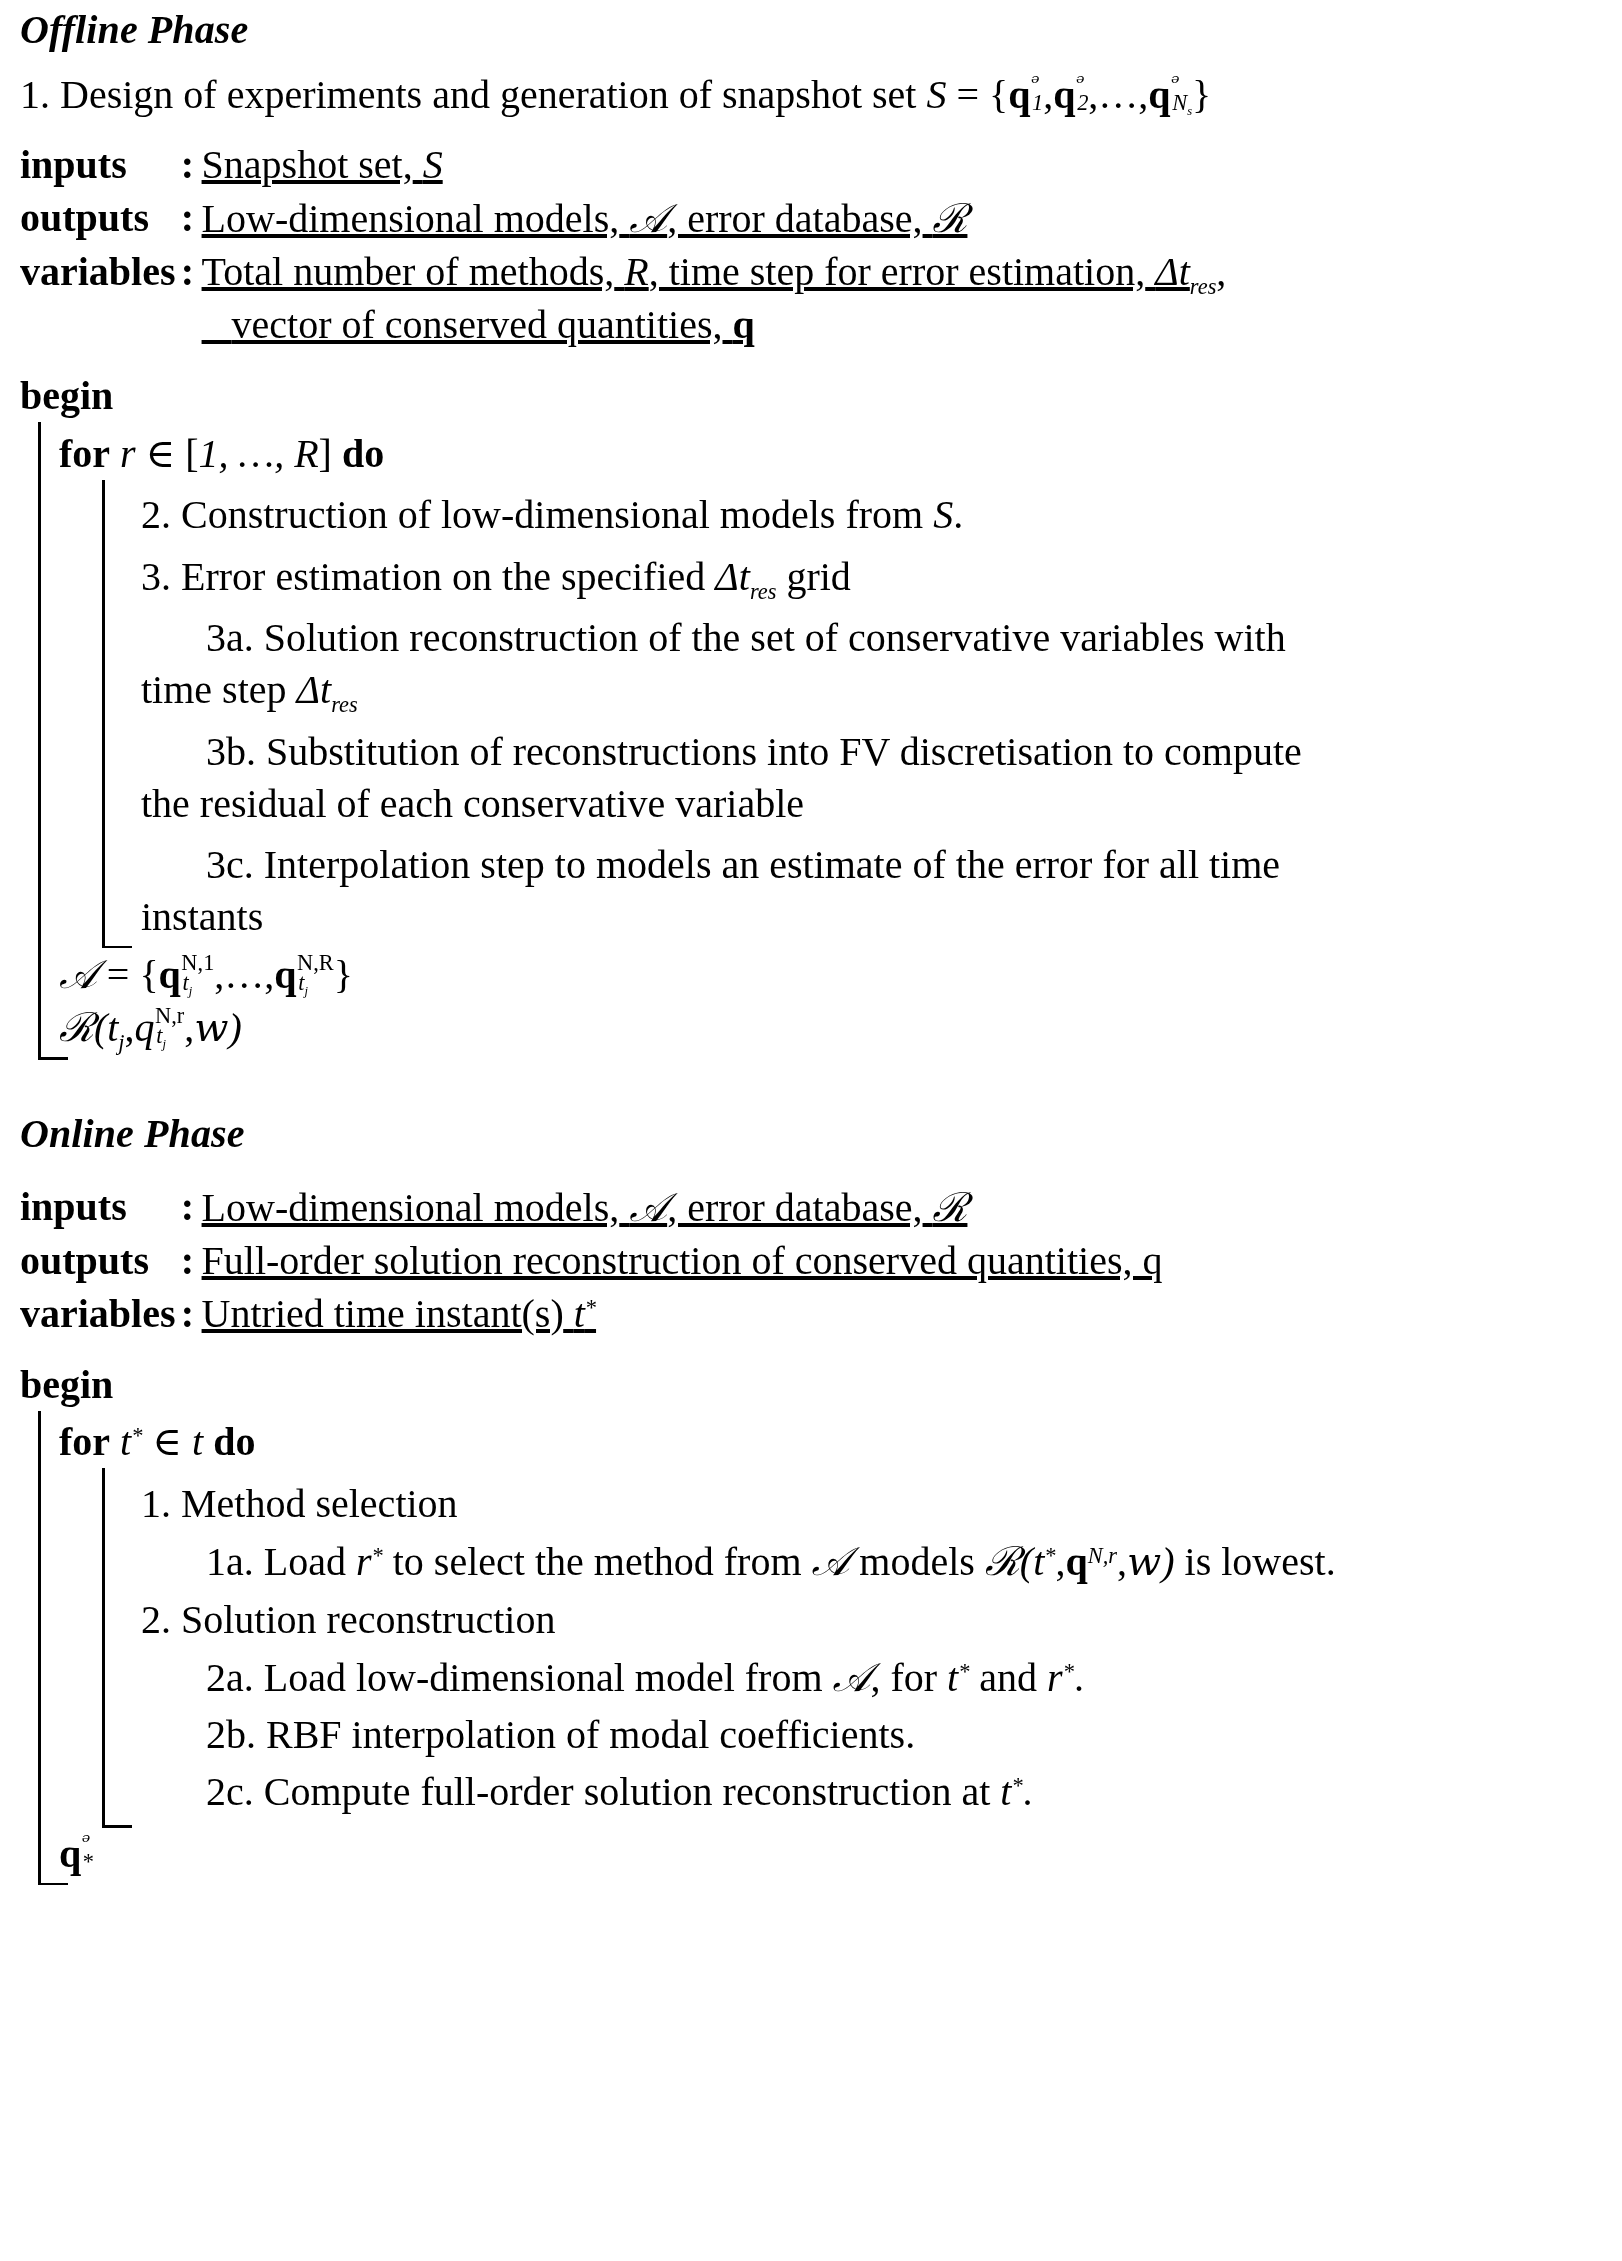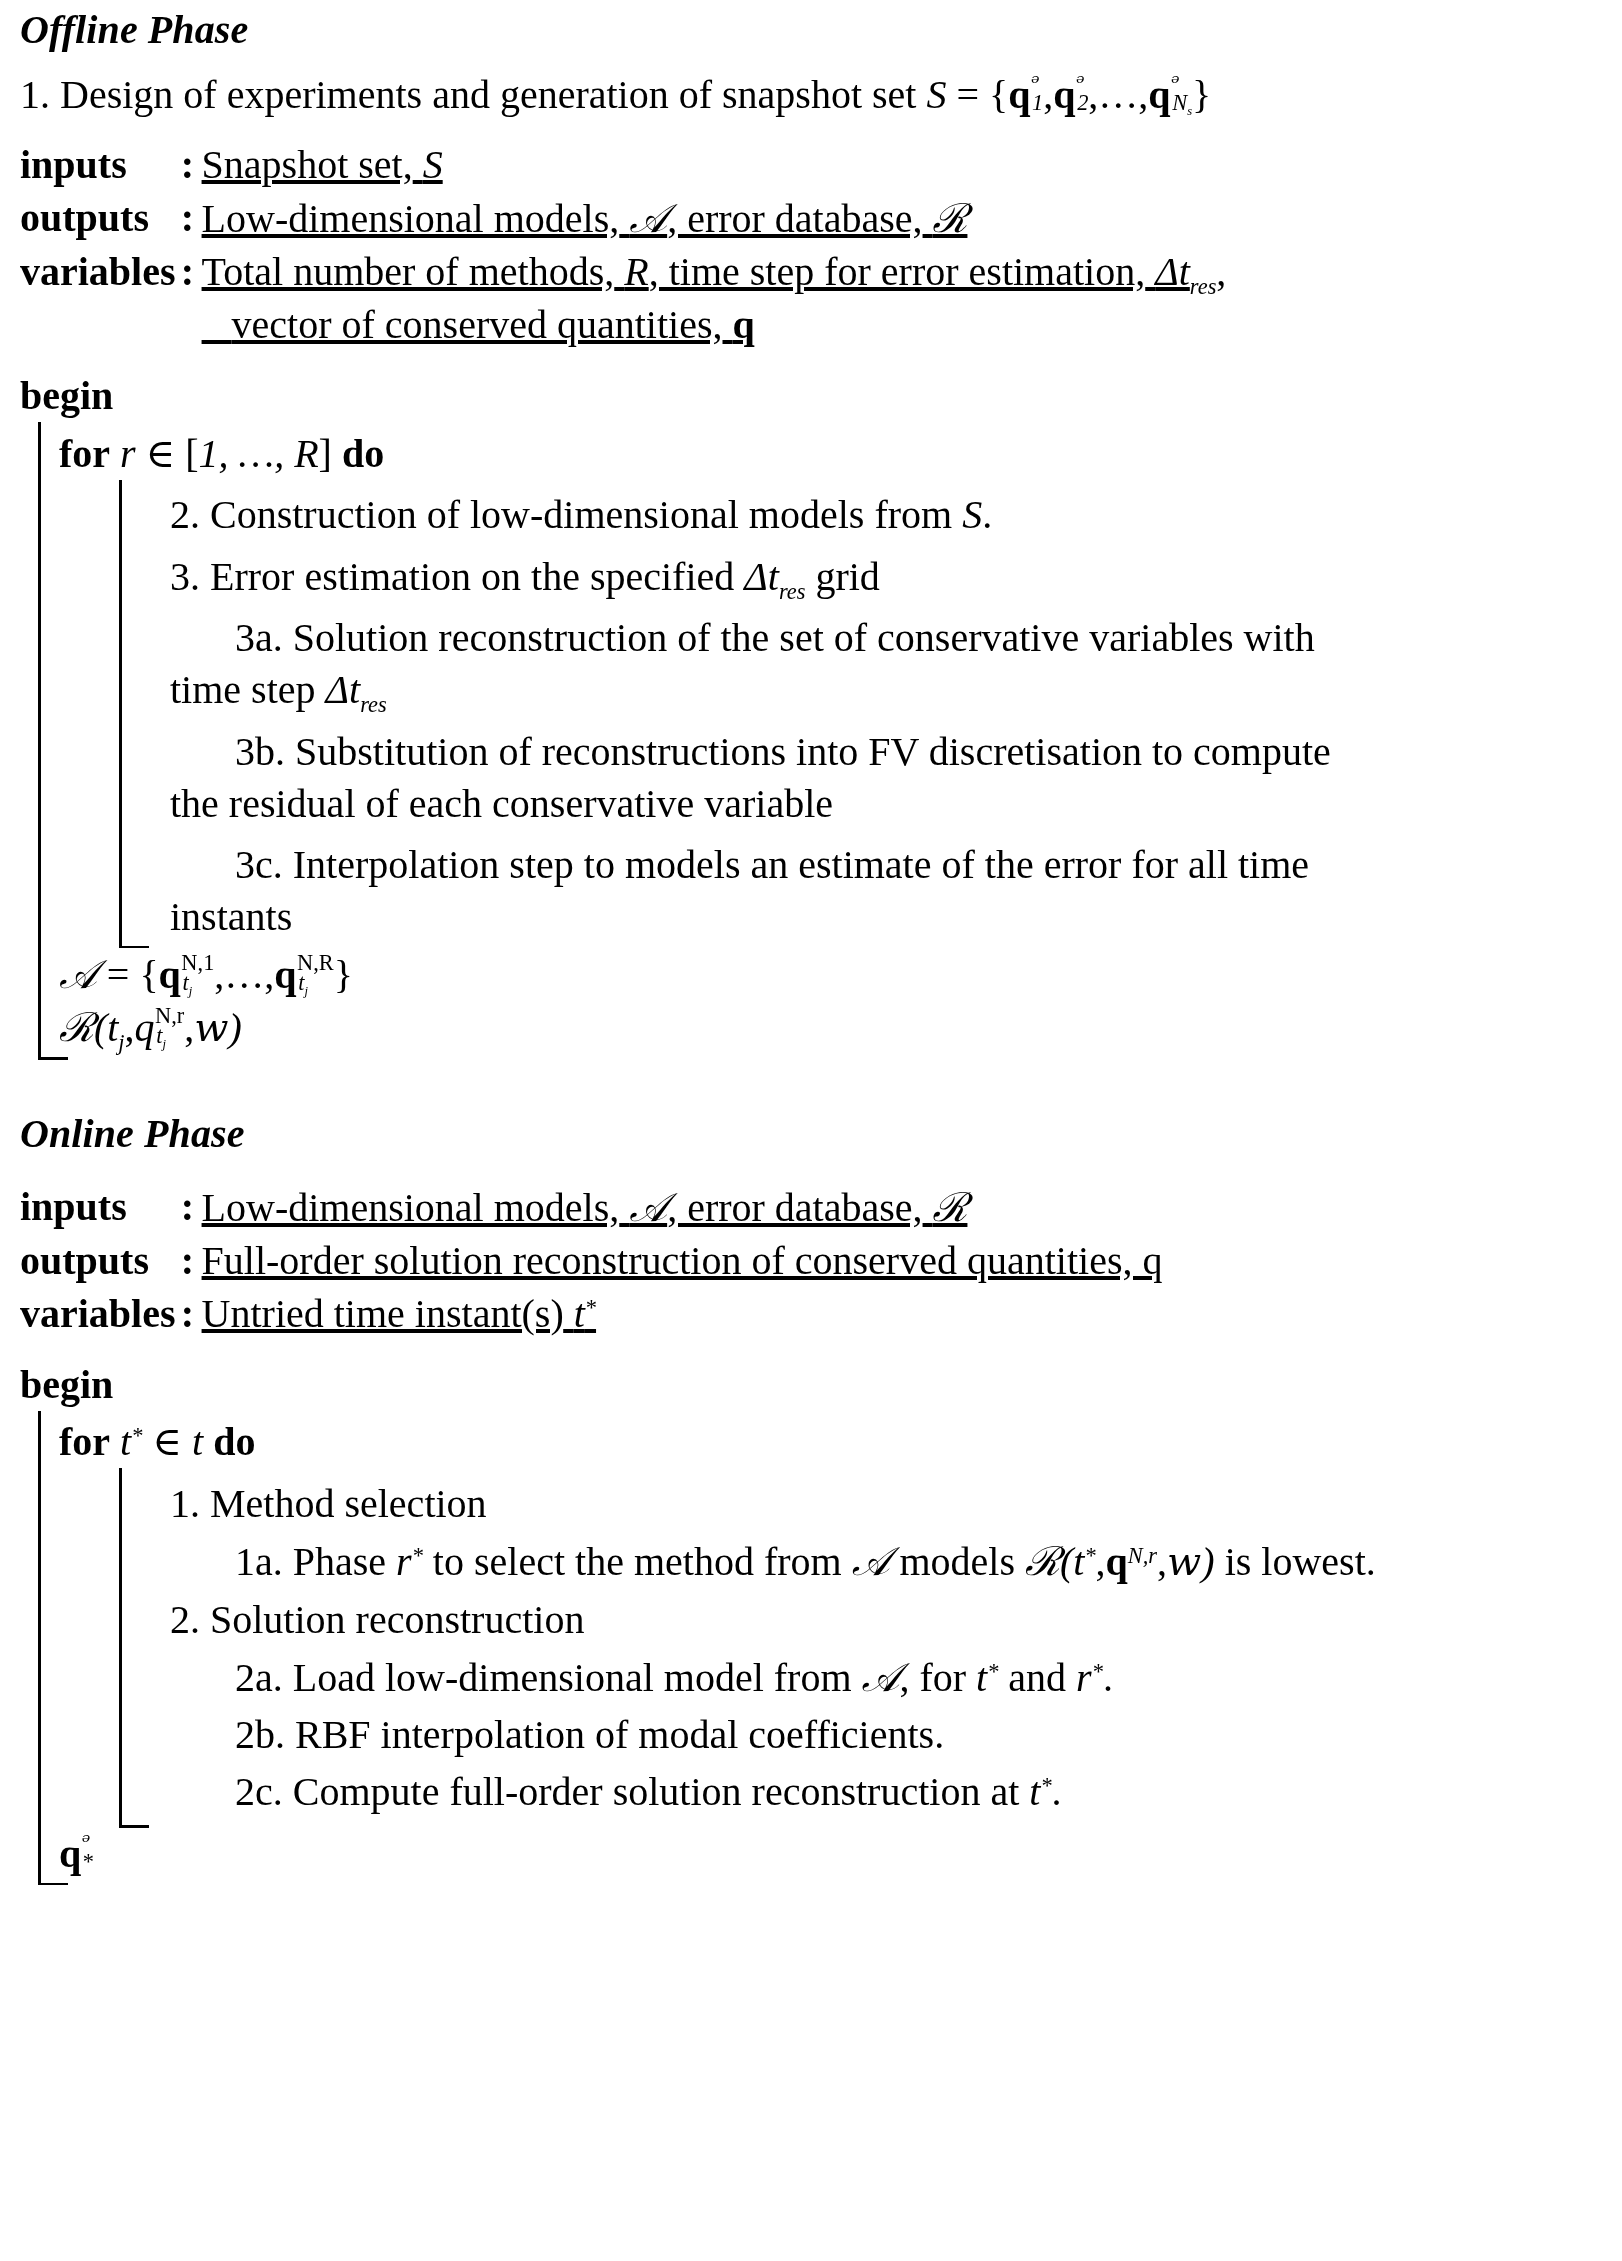--- a/index.html
+++ b/index.html
@@ -98,22 +98,22 @@
     content: "";
     position: absolute;
     left: 0;
     bottom: 0;
     width: 30px;
     height: 2.6px;
     background: #000;
   }
 
   .block.inner {
-    margin-left: 60px;
-    padding-left: 28px;
+    margin-left: 43px;
+    padding-left: 16px;
   }
 
   .stmt { margin: 0; }
   .stmt.indent1 { padding-left: 23px; }
   .stmt.indent2 { padding-left: 23px; text-indent: 65px; }
 
   .formula { margin: 0; padding-left: 0; white-space: nowrap; }
 </style>
 </head>
 <body>
@@ -305,21 +305,21 @@
     <div class="block inner">
       <div class="bar"></div>
 
       <div class="spacer-sm"></div>
 
       <div class="stmt indent1 para">1. Method selection</div>
 
       <div class="spacer-xs"></div>
 
       <div class="stmt indent2 para">
-        <span>1a. Phase</span>
+        <span>1a. Load</span>
         <span class="mi"><span>r</span><sup class="sm up upright">*</sup></span>
         <span>to select the method from</span>
         <span class="cal">𝒜</span>
         <span>models</span>
         <span class="cal">ℛ</span><span class="mi">(</span><span class="mi"><span>t</span><sup class="sm up upright">*</sup></span><span>,</span><span class="mb">q</span><sup class="sm up">N,r</sup><span>,</span><span class="cal">w</span><span class="mi">)</span>
         <span>is lowest.</span>
       </div>
 
       <div class="spacer-xs"></div>
 

